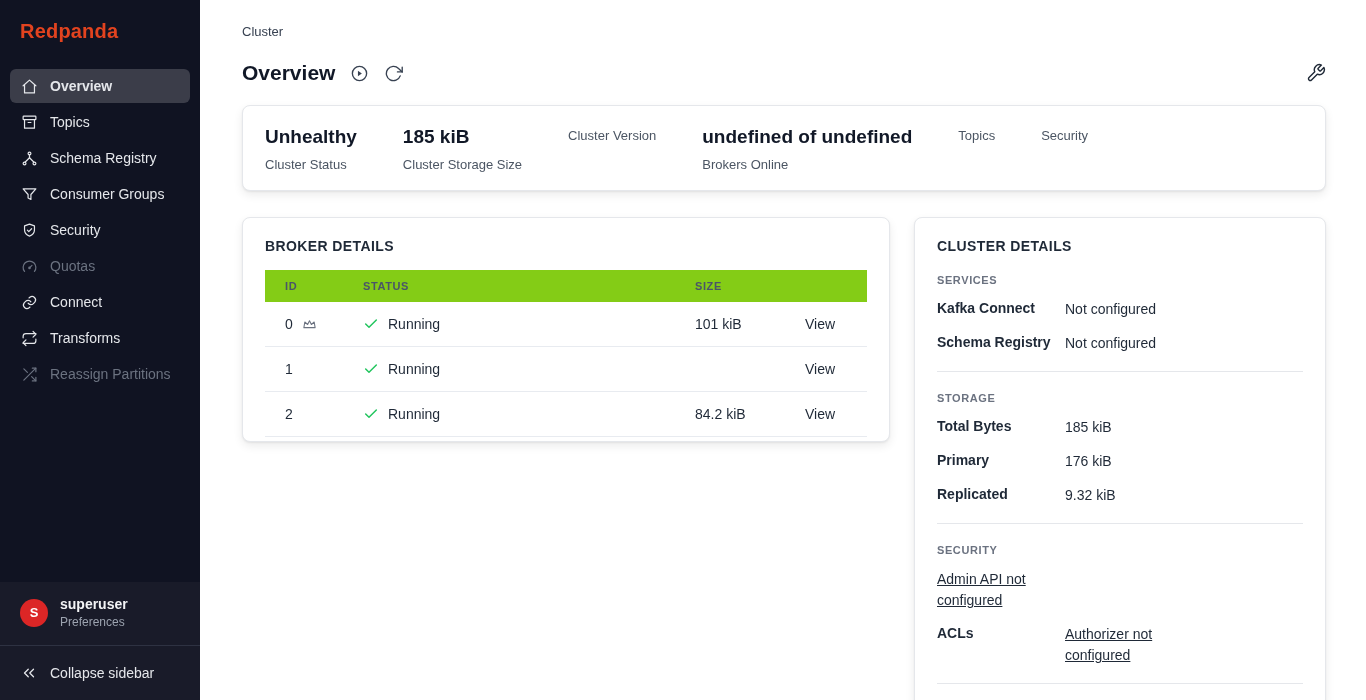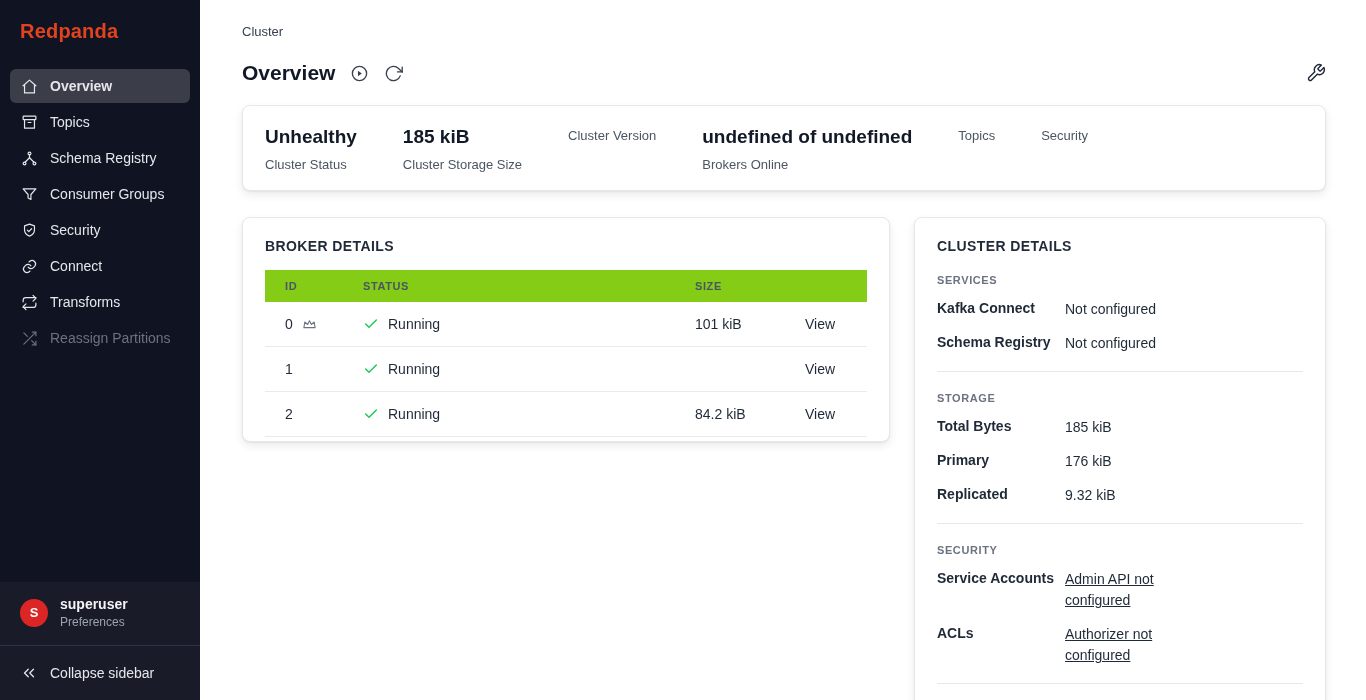--- a/index.html
+++ b/index.html
@@ -132,20 +132,30 @@
         <span class="nav-label">Consumer Groups</span>
       </div>
       <div class="nav-item">
         <span class="nav-icon">
           <svg viewBox="0 0 24 24" fill="none" stroke="currentColor" stroke-width="1.7" stroke-linecap="round" stroke-linejoin="round">
               <path d="M12 3l7 2.5V11c0 4.8-3.2 7.7-7 9-3.8-1.3-7-4.2-7-9V5.5L12 3z"></path>
               <path d="M9 11.5l2 2 4-4"></path>
             </svg>
         </span>
         <span class="nav-label">Security</span>
+      </div>
+      <div class="nav-item disabled">
+        <span class="nav-icon">
+          <svg viewBox="0 0 24 24" fill="none" stroke="currentColor" stroke-width="1.7" stroke-linecap="round" stroke-linejoin="round">
+              <path d="M5 19a9 9 0 1 1 14 0"></path>
+              <path d="M12 14l3.5-3.5"></path>
+              <circle cx="12" cy="14" r="1"></circle>
+            </svg>
+        </span>
+        <span class="nav-label">Quotas</span>
       </div>
       <div class="nav-item">
         <span class="nav-icon">
           <svg viewBox="0 0 24 24" fill="none" stroke="currentColor" stroke-width="1.7" stroke-linecap="round" stroke-linejoin="round">
               <path d="M10 13a5 5 0 0 0 7.5.5l2-2a5 5 0 0 0-7-7l-1.2 1.1"></path>
               <path d="M14 11a5 5 0 0 0-7.5-.5l-2 2a5 5 0 0 0 7 7l1.2-1.1"></path>
             </svg>
         </span>
         <span class="nav-label">Connect</span>
       </div>
@@ -350,21 +360,20 @@
             <div class="detail-value">176 kiB</div>
           </div>
           <div class="detail-row">
             <div class="detail-label">Replicated</div>
             <div class="detail-value">9.32 kiB</div>
           </div>
           <div class="section-divider"></div>
 
           <div class="section-heading">SECURITY</div>
           <div class="detail-row">
-            <div class="detail-label">Service Accounts</div>
             <div class="detail-value link">Admin API not configured</div>
           </div>
           <div class="detail-row">
             <div class="detail-label">ACLs</div>
             <div class="detail-value link">Authorizer not configured</div>
           </div>
           <div class="section-divider"></div>
         </section>
       </div>
     </div>

